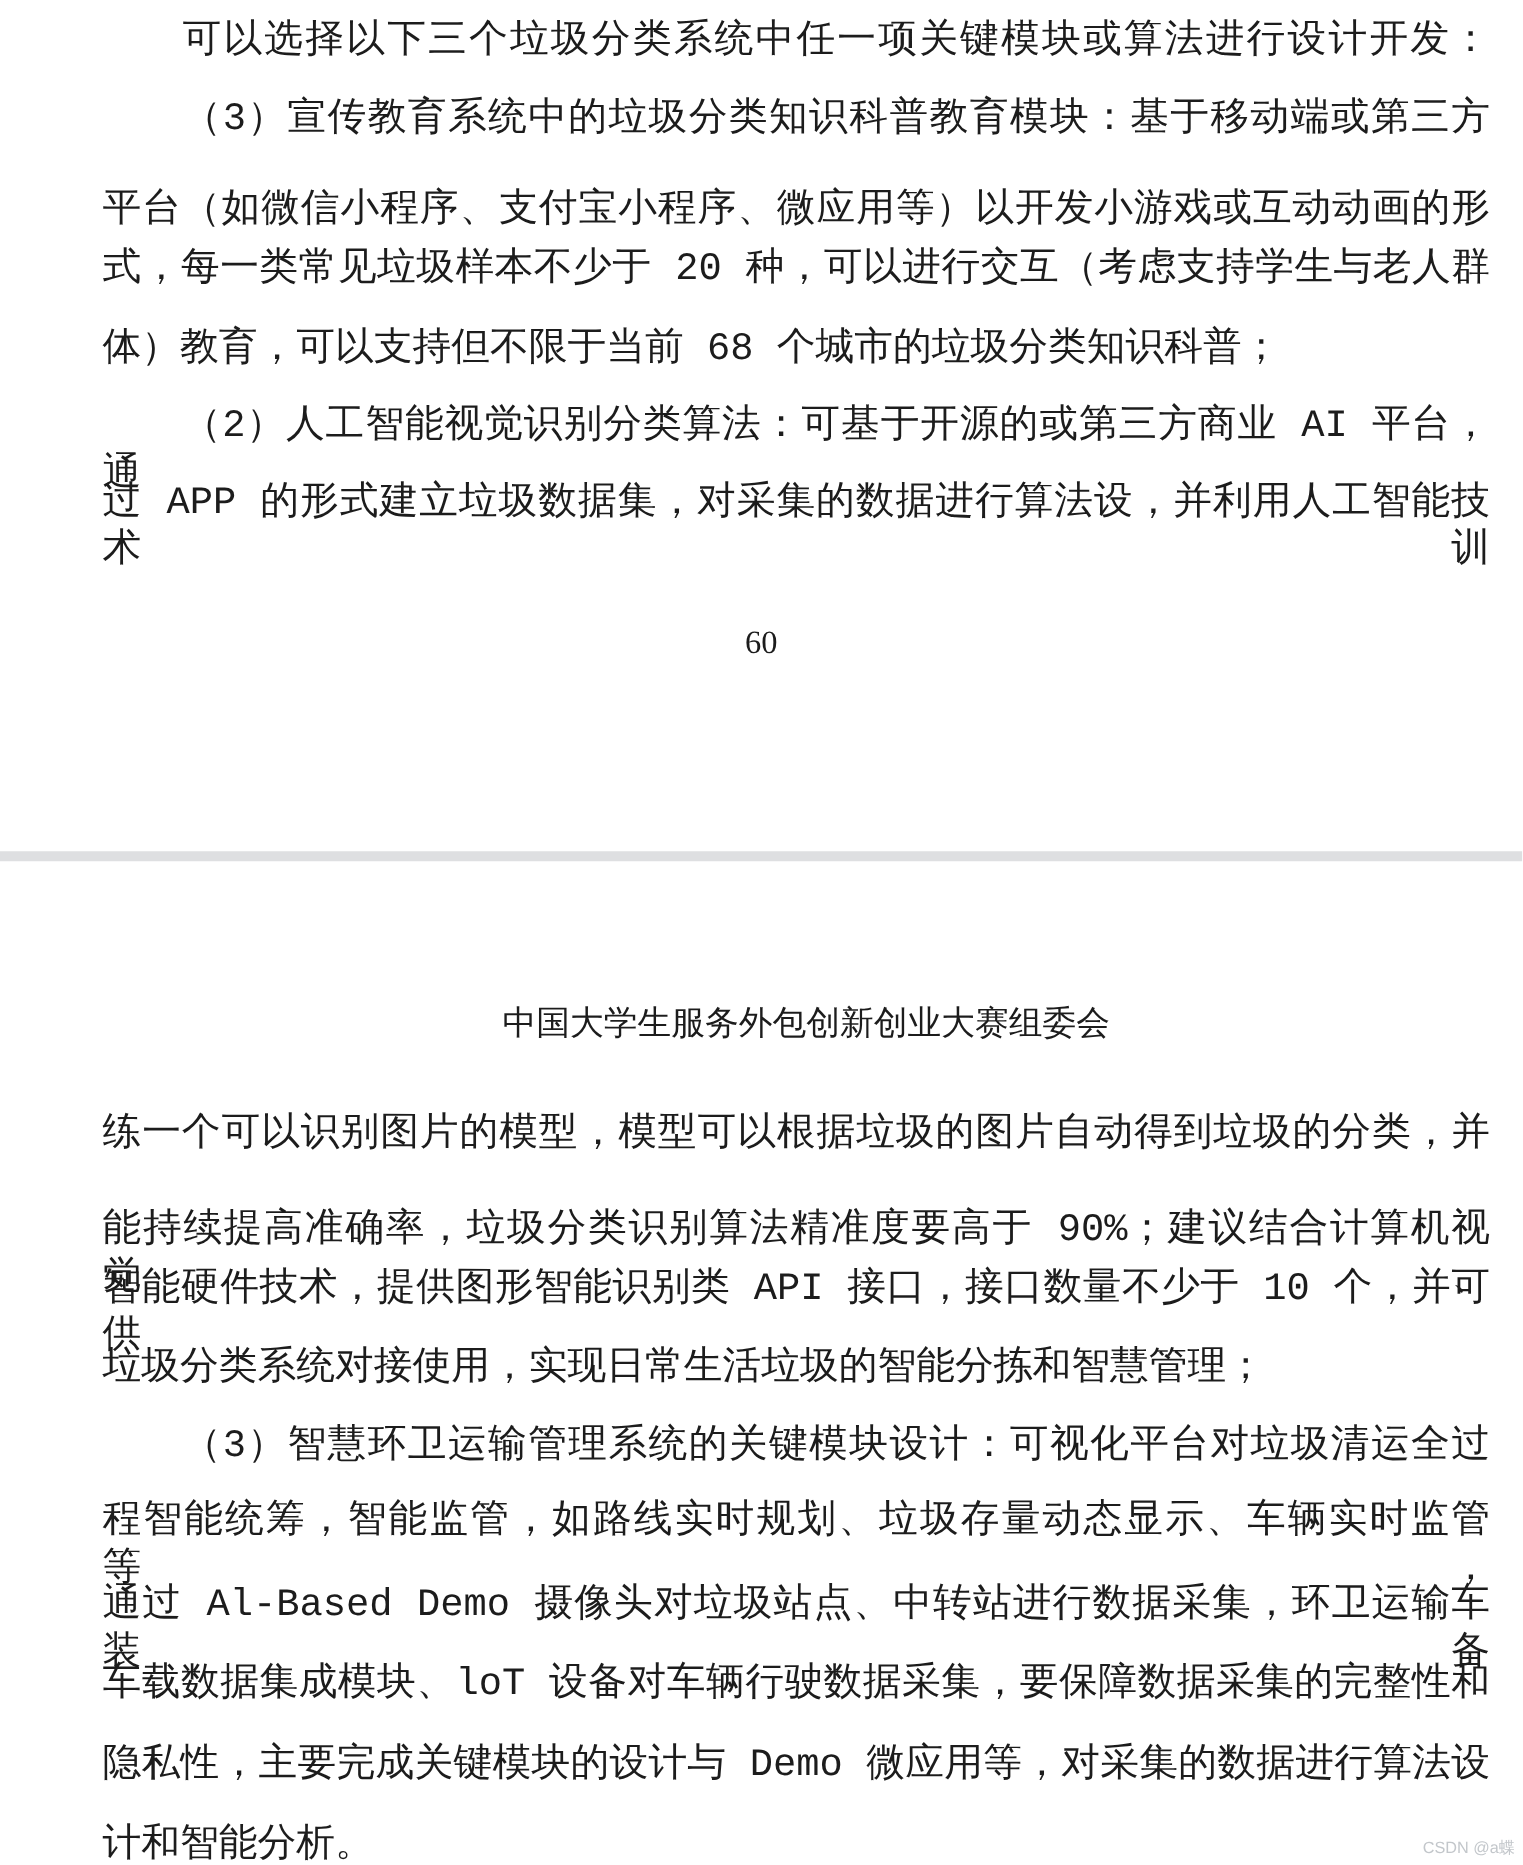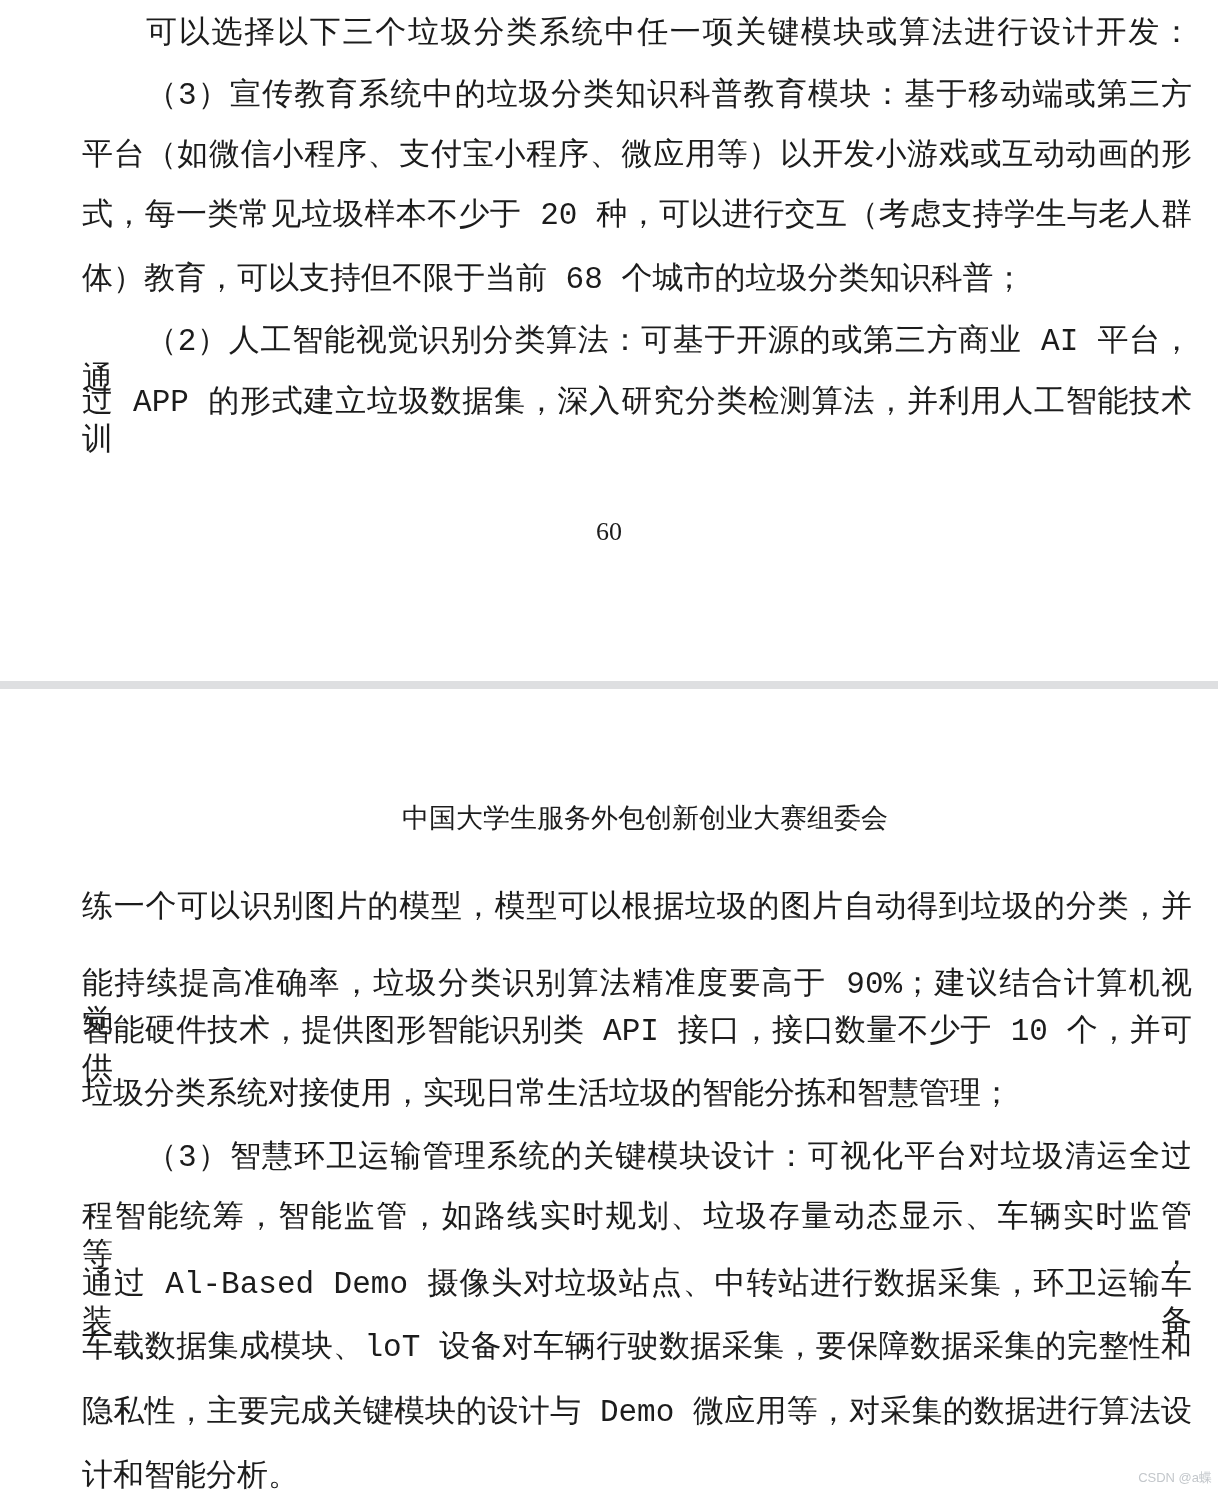--- a/index.html
+++ b/index.html
@@ -29,21 +29,21 @@
     text-align: justify;
     text-align-last: justify;
   }
   .indent {
     text-indent: 64px;
   }
   .page-number {
     position: absolute;
     left: 0;
     width: 100%;
-    top: 517px;
+    top: 499px;
     text-align: center;
     font-size: 26px;
     line-height: 30px;
     color: var(--text, #1c1c1c);
   }
   .divider {
     position: absolute;
     left: 0;
     top: 681px;
     width: 100%;
@@ -66,21 +66,21 @@
     right: 6px;
     top: 1469px;
     font-size: 13px;
     line-height: 17px;
     color: var(--watermark, #c3c7cb);
     font-family: Liberation Sans, sans-serif;
   }
   
   .p1-l0 { top: 15px; }
   .p1-l1 { top: 77px; }
-  .p1-l2 { top: 137px; }
+  .p1-l2 { top: 150px; }
   .p1-l3 { top: 197px; }
   .p1-l4 { top: 261px; }
   .p1-l5 { top: 323px; }
   .p1-l6 { top: 384px; }
   
   .p2-l0 { top: 889px; }
   .p2-l1 { top: 966px; }
   .p2-l2 { top: 1013px; }
   .p2-l3 { top: 1076px; }
   .p2-l4 { top: 1139px; }
@@ -95,21 +95,21 @@
 
 <div id="canvas">
 
   <div>
     <div class="line just indent p1-l0">可以选择以下三个垃圾分类系统中任一项关键模块或算法进行设计开发：</div>
     <div class="line just indent p1-l1">（3）宣传教育系统中的垃圾分类知识科普教育模块：基于移动端或第三方</div>
     <div class="line just p1-l2">平台（如微信小程序、支付宝小程序、微应用等）以开发小游戏或互动动画的形</div>
     <div class="line just p1-l3">式，每一类常见垃圾样本不少于 20 种，可以进行交互（考虑支持学生与老人群</div>
     <div class="line p1-l4">体）教育，可以支持但不限于当前 68 个城市的垃圾分类知识科普；</div>
     <div class="line just indent p1-l5">（2）人工智能视觉识别分类算法：可基于开源的或第三方商业 AI 平台，通</div>
-    <div class="line just p1-l6">过 APP 的形式建立垃圾数据集，深入研究分类检测算法，并利用人工智能技术训</div>
+    <div class="line just p1-l6">过 APP 的形式建立垃圾数据集，对采集的数据进行算法设，并利用人工智能技术训</div>
     <div class="page-number">60</div>
   </div>
 
   <div class="divider"></div>
 
   <div>
     <div class="p2-header">中国大学生服务外包创新创业大赛组委会</div>
     <div class="line just p2-l0">练一个可以识别图片的模型，模型可以根据垃圾的图片自动得到垃圾的分类，并</div>
     <div class="line just p2-l1">能持续提高准确率，垃圾分类识别算法精准度要高于 90%；建议结合计算机视觉、</div>
     <div class="line just p2-l2">智能硬件技术，提供图形智能识别类 API 接口，接口数量不少于 10 个，并可供</div>

